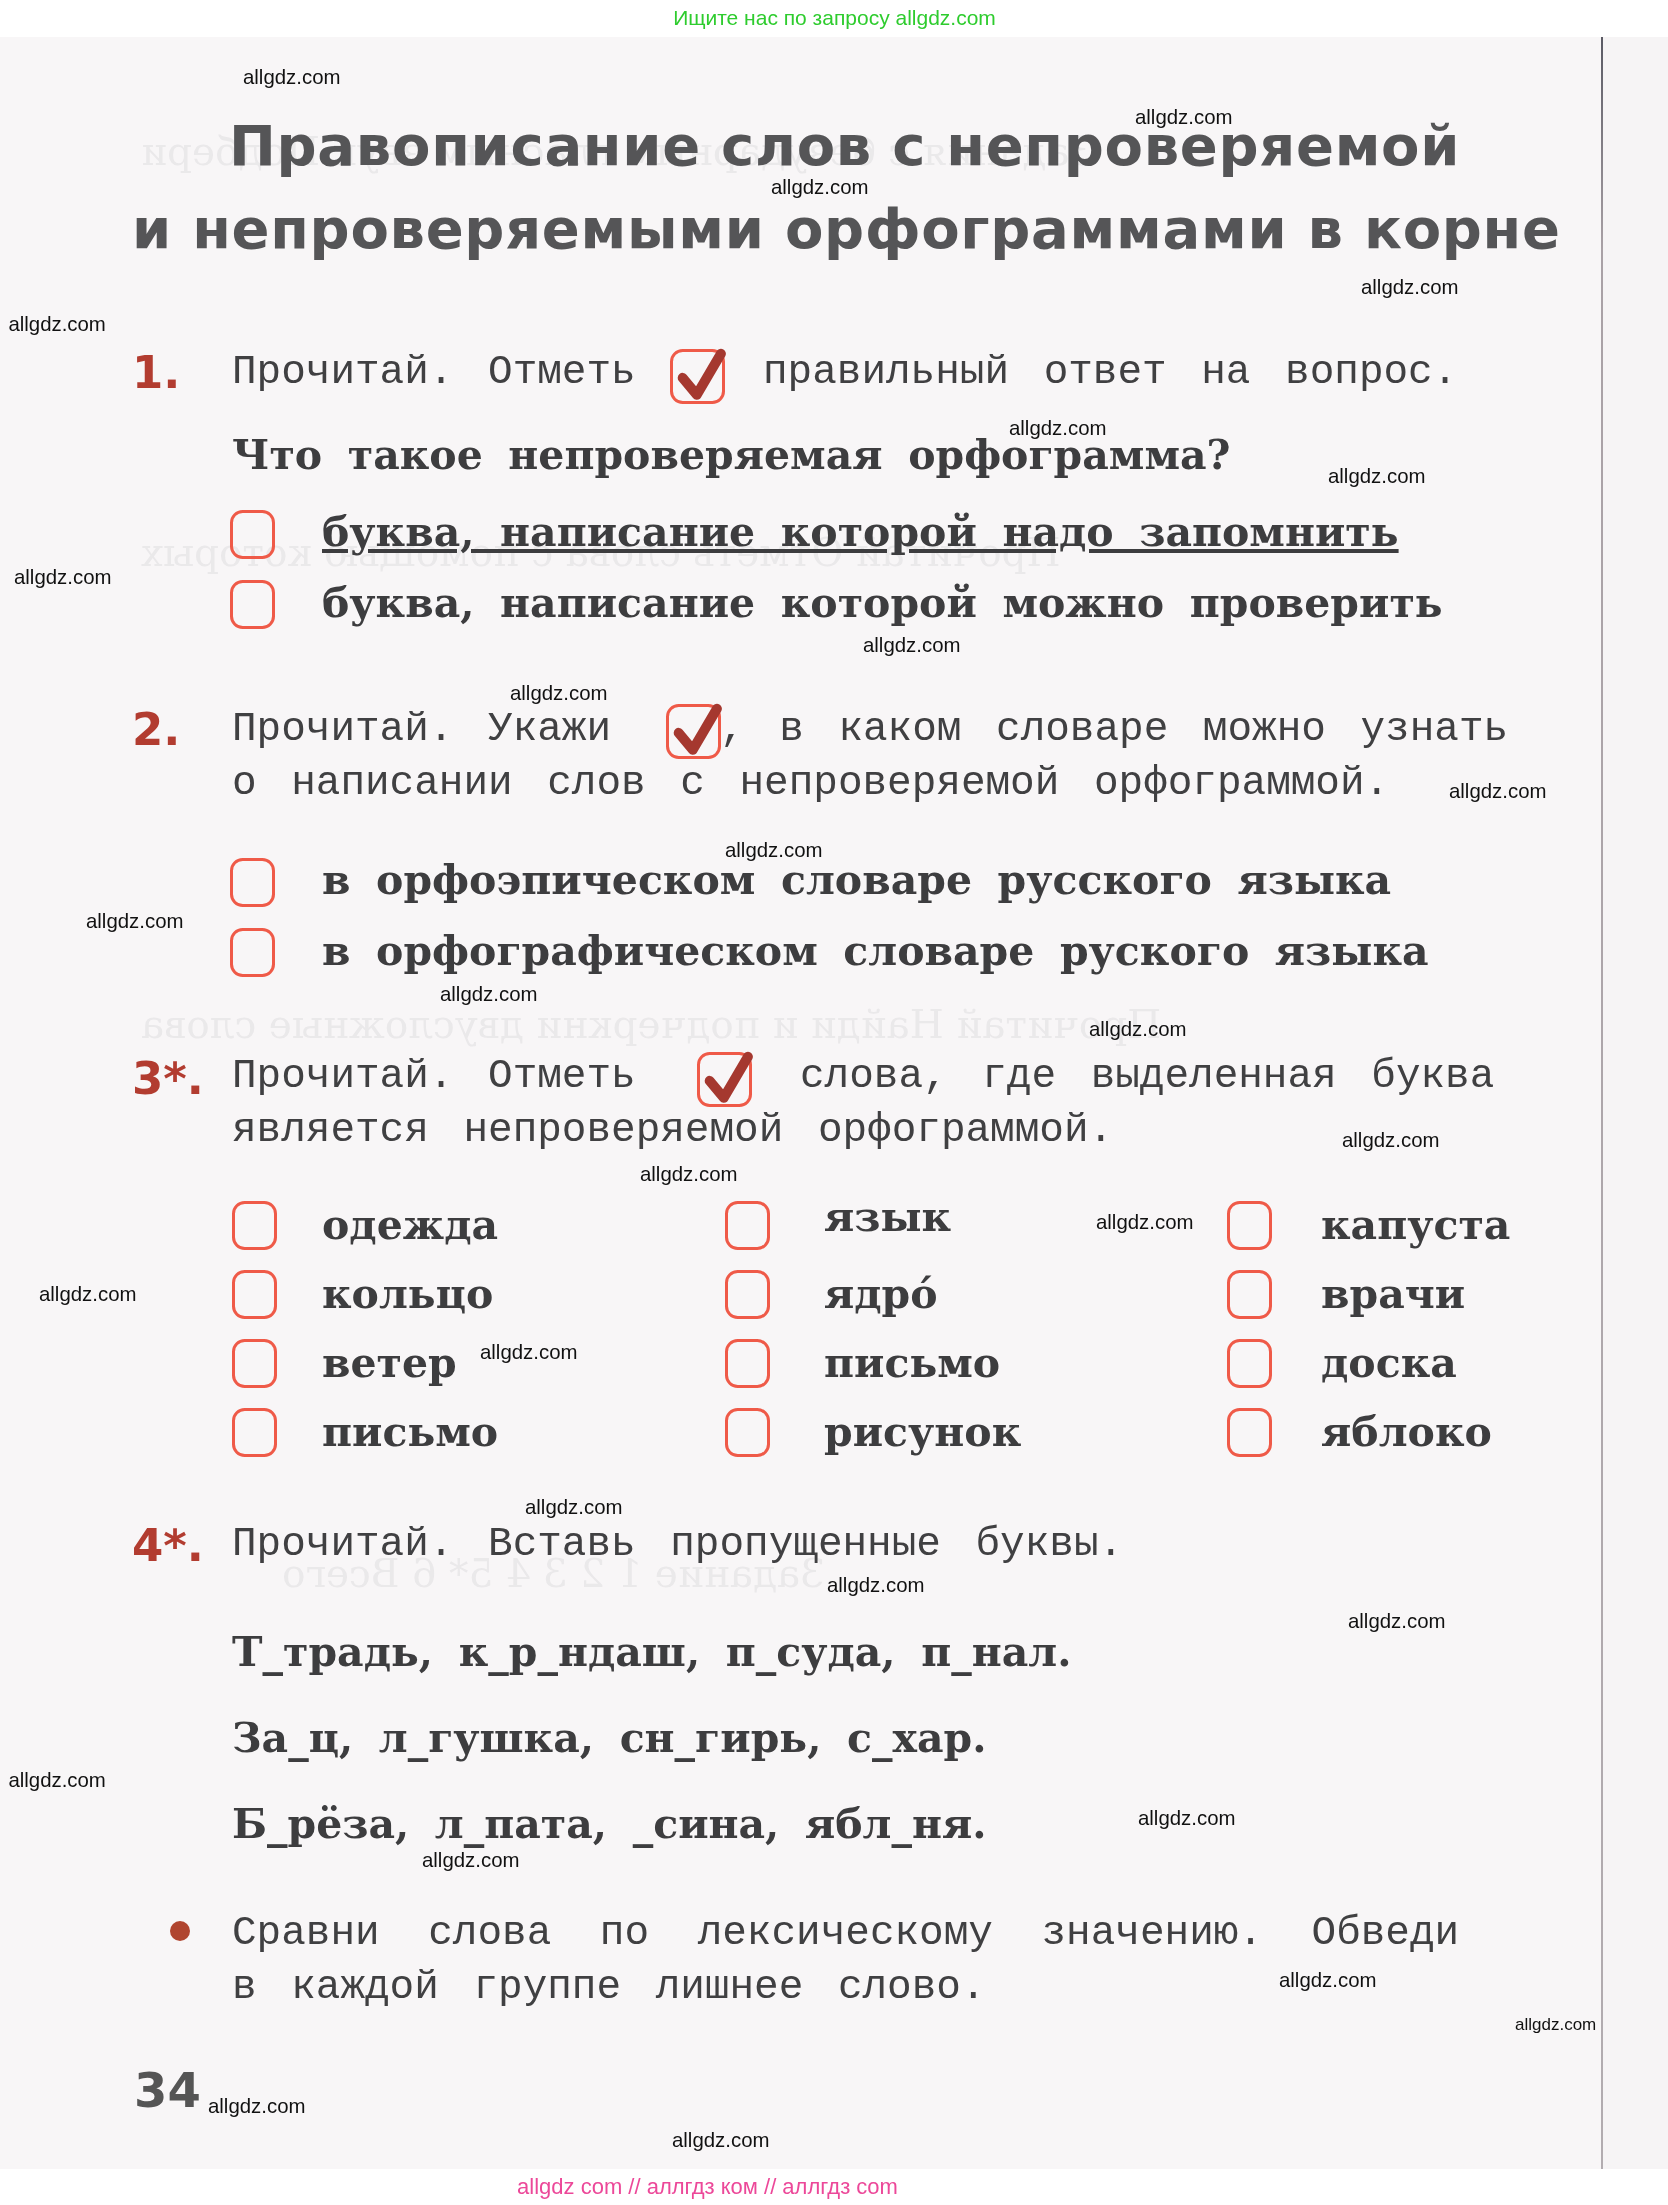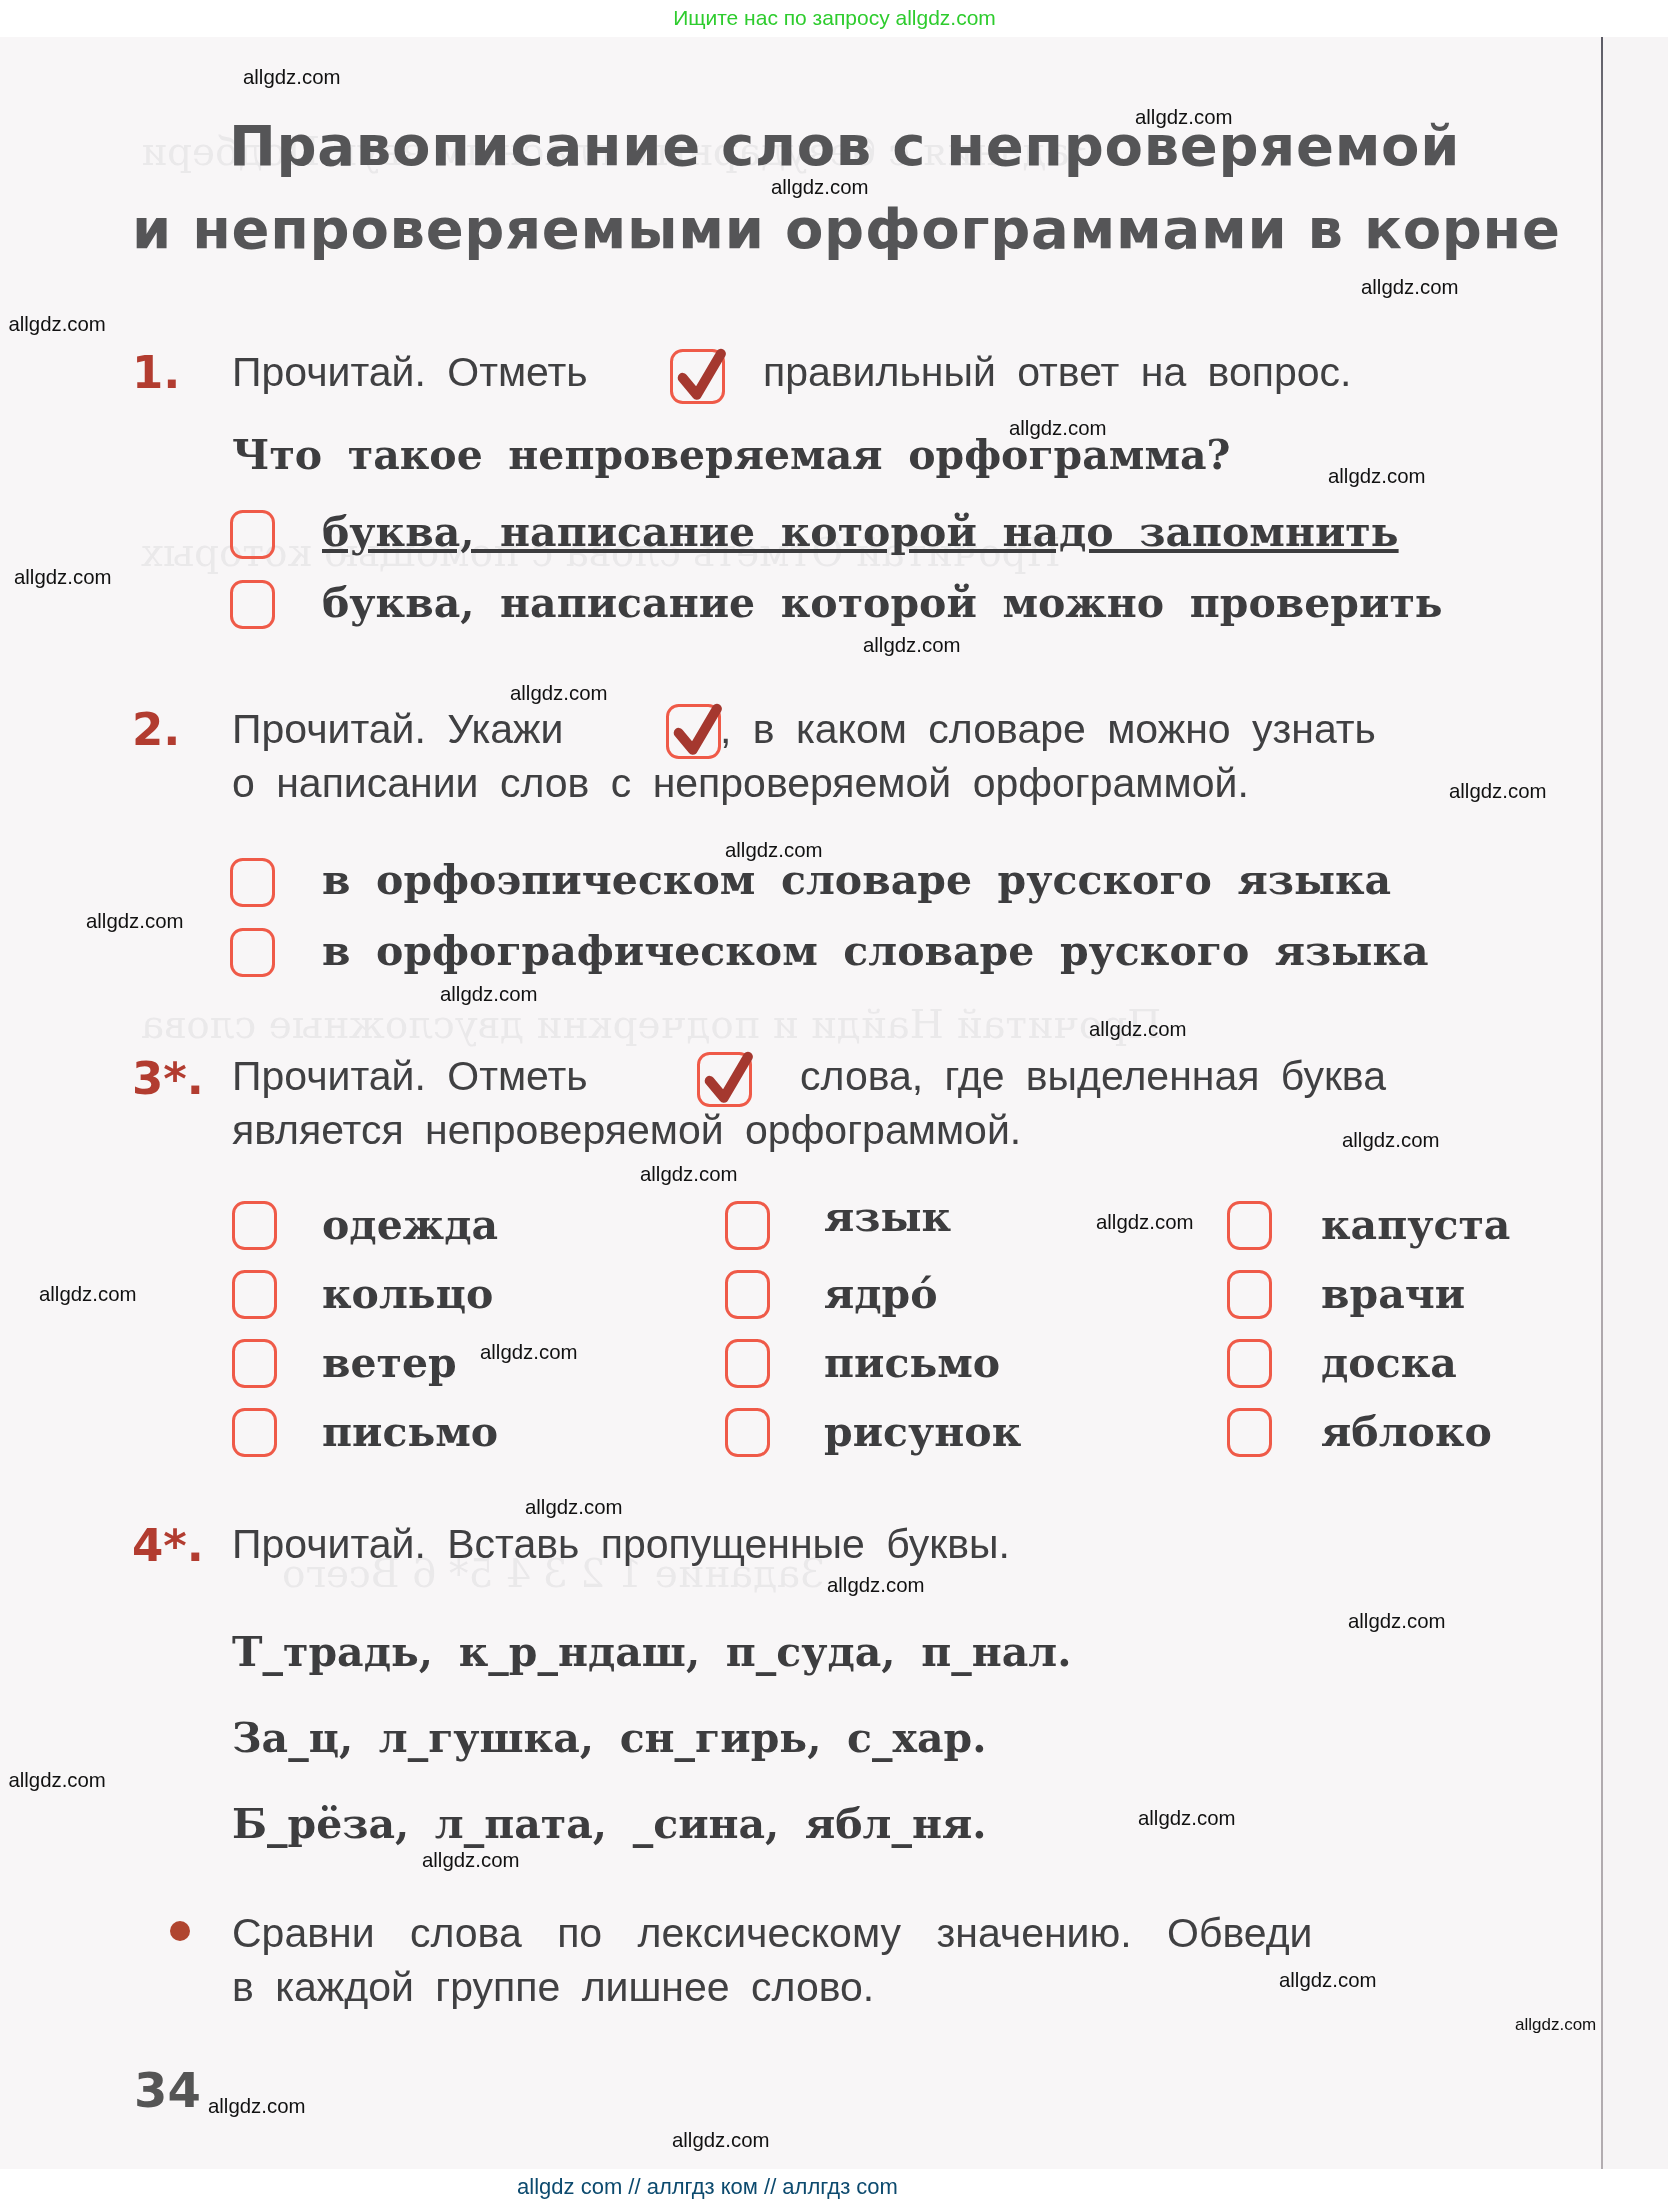--- a/index.html
+++ b/index.html
@@ -1,24 +1,24 @@
 <!DOCTYPE html>
 <html style="font-size:11.3px"><head>
 <meta charset="utf-8">
 <style>
   html,body{margin:0;padding:0;}
   body{width:1669px;height:2205px;position:relative;background:#ffffff;overflow:hidden;font-family:"Liberation Sans",sans-serif;}
   .top-banner{position:absolute;left:0;top:0;width:1669px;height:37px;background:#fff;text-align:center;color:#2ecc2e;font-size:21px;line-height:35px;font-family:"Liberation Sans",sans-serif;}
   .page{position:absolute;left:0;top:37px;width:1669px;height:2132px;background:#f8f6f7;}
   .fold{position:absolute;left:1601px;top:0;width:2.1px;height:2132px;background:linear-gradient(#5a5a64,#a9a1a6 10%,#b2acb0);}
   .fold-right{position:absolute;left:1603px;top:0;width:65px;height:2132px;background:#f6f4f5;}
-  .bottom-banner{position:absolute;left:0;top:2169px;width:1415px;height:37px;background:#fff;text-align:center;color:#0c4a6e;font-size:22px;line-height:35px;font-family:"Liberation Sans",sans-serif;}
+  .bottom-banner{position:absolute;left:0;top:2169px;width:1415px;height:37px;background:#fff;text-align:center;color:#ec4899;font-size:22px;line-height:35px;font-family:"Liberation Sans",sans-serif;}
   .title{position:absolute;font-family:"DejaVu Sans",sans-serif;font-weight:bold;color:#555557;font-size:56px;letter-spacing:0.7px;white-space:nowrap;}
   .num{position:absolute;font-family:"DejaVu Sans",sans-serif;font-weight:bold;color:#b23c30;font-size:45px;white-space:nowrap;}
-  .sans{position:absolute;font-family:Liberation Sans, sans-serif;color:#404042;font-size:41px;white-space:nowrap;word-spacing:10px;}
+  .sans{position:absolute;font-family:Liberation Mono, monospace;color:#404042;font-size:41px;white-space:nowrap;word-spacing:10px;}
   .serif{position:absolute;font-family:"DejaVu Serif",serif;font-weight:bold;color:#3d3d3f;font-size:41px;white-space:nowrap;word-spacing:11.3px;}
   .box{position:absolute;width:45px;height:49px;border:3.5px solid #ef5a48;border-radius:12.7px;box-sizing:border-box;background:transparent;cursor:pointer;}
   .checkbox-icon{position:absolute;width:55px;height:55px;border:3.5px solid #ef5a48;border-radius:12.7px;box-sizing:border-box;}
   .checkbox-icon svg{position:absolute;left:4.2px;top:-4.2px;}
   .wm{position:absolute;font-family:"Liberation Sans",sans-serif;color:#111;font-size:20.4px;white-space:nowrap;}
   .bullet{position:absolute;width:20px;height:20px;border-radius:50%;background:#b0452f;}
   .pagenum{position:absolute;font-family:"DejaVu Sans",sans-serif;font-weight:bold;color:#555;font-size:48px;}
   .ghost{position:absolute;font-family:"DejaVu Serif",serif;color:rgba(120,120,125,0.10);font-size:39px;white-space:nowrap;transform:scaleX(-1);}
 </style>
 </head>

